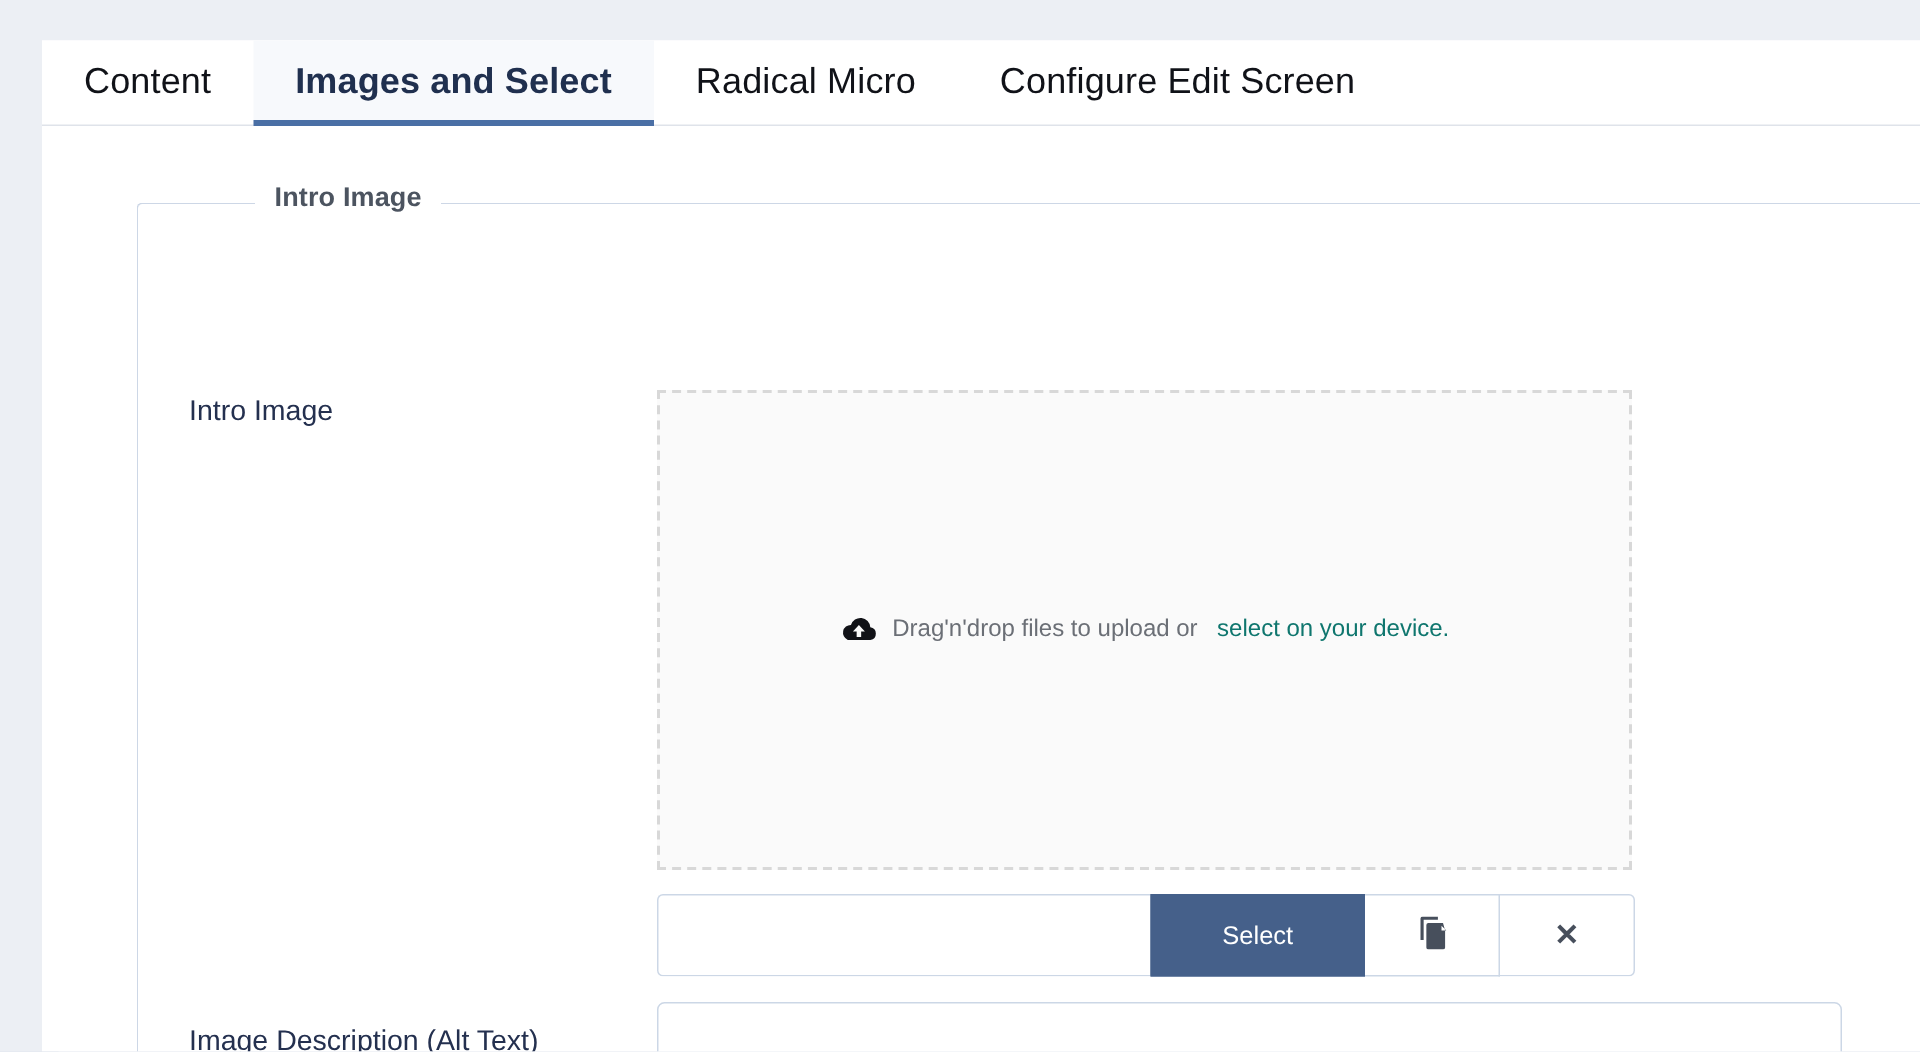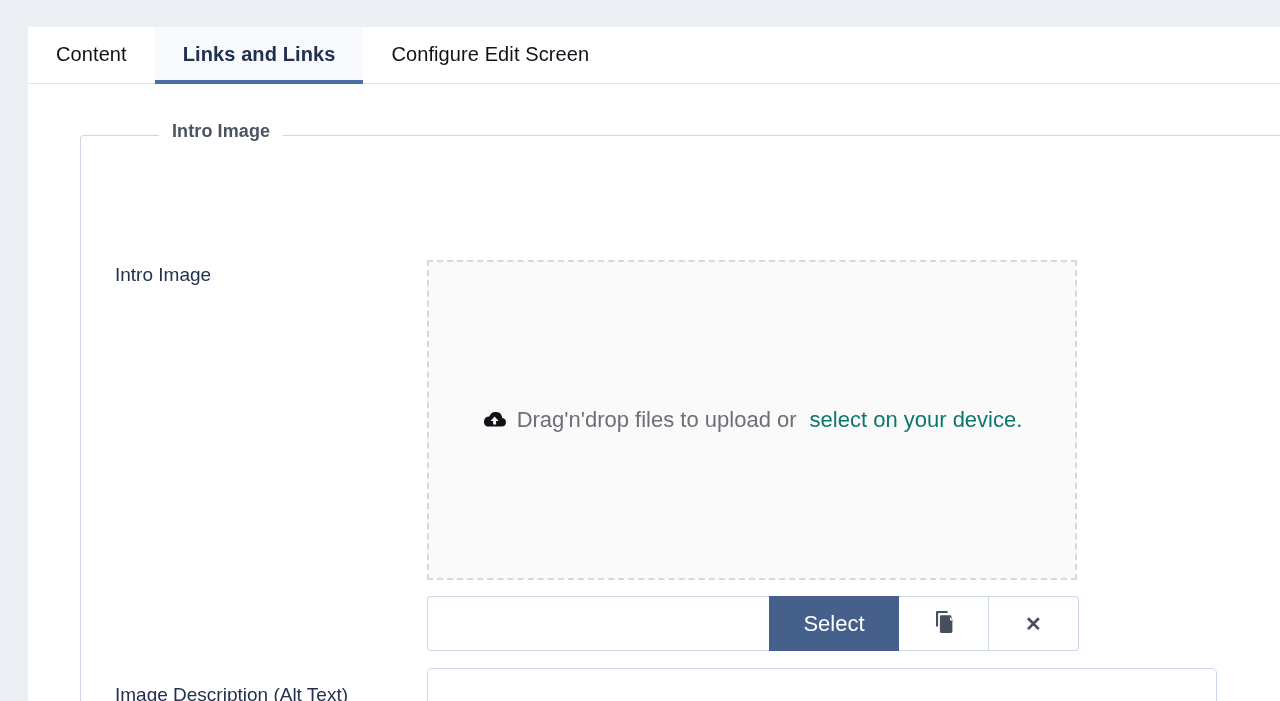--- a/index.html
+++ b/index.html
@@ -37,23 +37,23 @@
     height: 57px;
     background: #ffffff;
     border-bottom: 1px solid #dfe3ea;
     display: flex;
     align-items: stretch;
     padding-left: 0;
   }
   .tab-item {
     position: relative;
     display: flex;
-    align-items: flex-start;
+    align-items: center;
     padding: 16px 28px;
-    font-size: 20px;
+    font-size: 24px;
     color: #101218;
     cursor: pointer;
     white-space: nowrap;
     background: transparent;
     border: none;
     font-family: "Liberation Sans", sans-serif;
     letter-spacing: 0.1px;
   }
   .tab-item.is-active {
     background: #f7f9fc;
@@ -69,20 +69,21 @@
     height: 4px;
     background: #4a6fa5;
   }
 
   
   #form-body {
     position: relative;
     height: 617px;
     background: #ffffff;
     overflow: hidden;
+    margin-left: 11px;
   }
 
   
   #intro-image-fieldset {
     position: absolute;
     left: 52px;
     top: 51px;
     right: 0;
     bottom: -40px;
     border: 1px solid #cdd7e6;
@@ -130,21 +131,21 @@
     border: 2px dashed #d8d8d8;
     background: #fafafa;
     display: flex;
     align-items: center;
     justify-content: center;
   }
   #dropzone-inner {
     display: flex;
     align-items: center;
     gap: 10px;
-    font-size: 22px;
+    font-size: 16px;
   }
   #cloud-upload-icon {
     display: inline-flex;
     align-items: center;
     justify-content: center;
     width: 25px;
     height: 20px;
     color: #111217;
   }
   #dropzone-hint { color: #6b6f76; }
@@ -168,25 +169,25 @@
     border-right: none;
     border-radius: 4px 0 0 4px;
     background: #ffffff;
     font-size: 16px;
     color: #24304f;
     padding: 0 14px;
     outline: none;
     font-family: "Liberation Sans", sans-serif;
   }
   #media-select-button {
-    width: 130px;
+    width: 143px;
     background: #45608a;
     color: #ffffff;
     border: 1px solid #45608a;
-    font-size: 22px;
+    font-size: 17px;
     cursor: pointer;
     font-family: "Liberation Sans", sans-serif;
     display: flex;
     align-items: center;
     justify-content: center;
   }
   .icon-button {
     width: 90px;
     background: #ffffff;
     border: 1px solid #ccd7e6;
@@ -225,21 +226,24 @@
 
 <div id="app-root">
 
   <div id="content-surface">
 
     <div id="tab-bar">
       <div class="tab-item">
         <span>Content</span>
       </div>
       <div class="tab-item is-active">
-        <span>Links and Links</span>
+        <span>Images and Select</span>
+      </div>
+      <div class="tab-item">
+        <span>Radical Micro</span>
       </div>
       <div class="tab-item">
         <span>Configure Edit Screen</span>
       </div>
     </div>
 
     <div id="form-body">
 
       <fieldset id="intro-image-fieldset">
 

